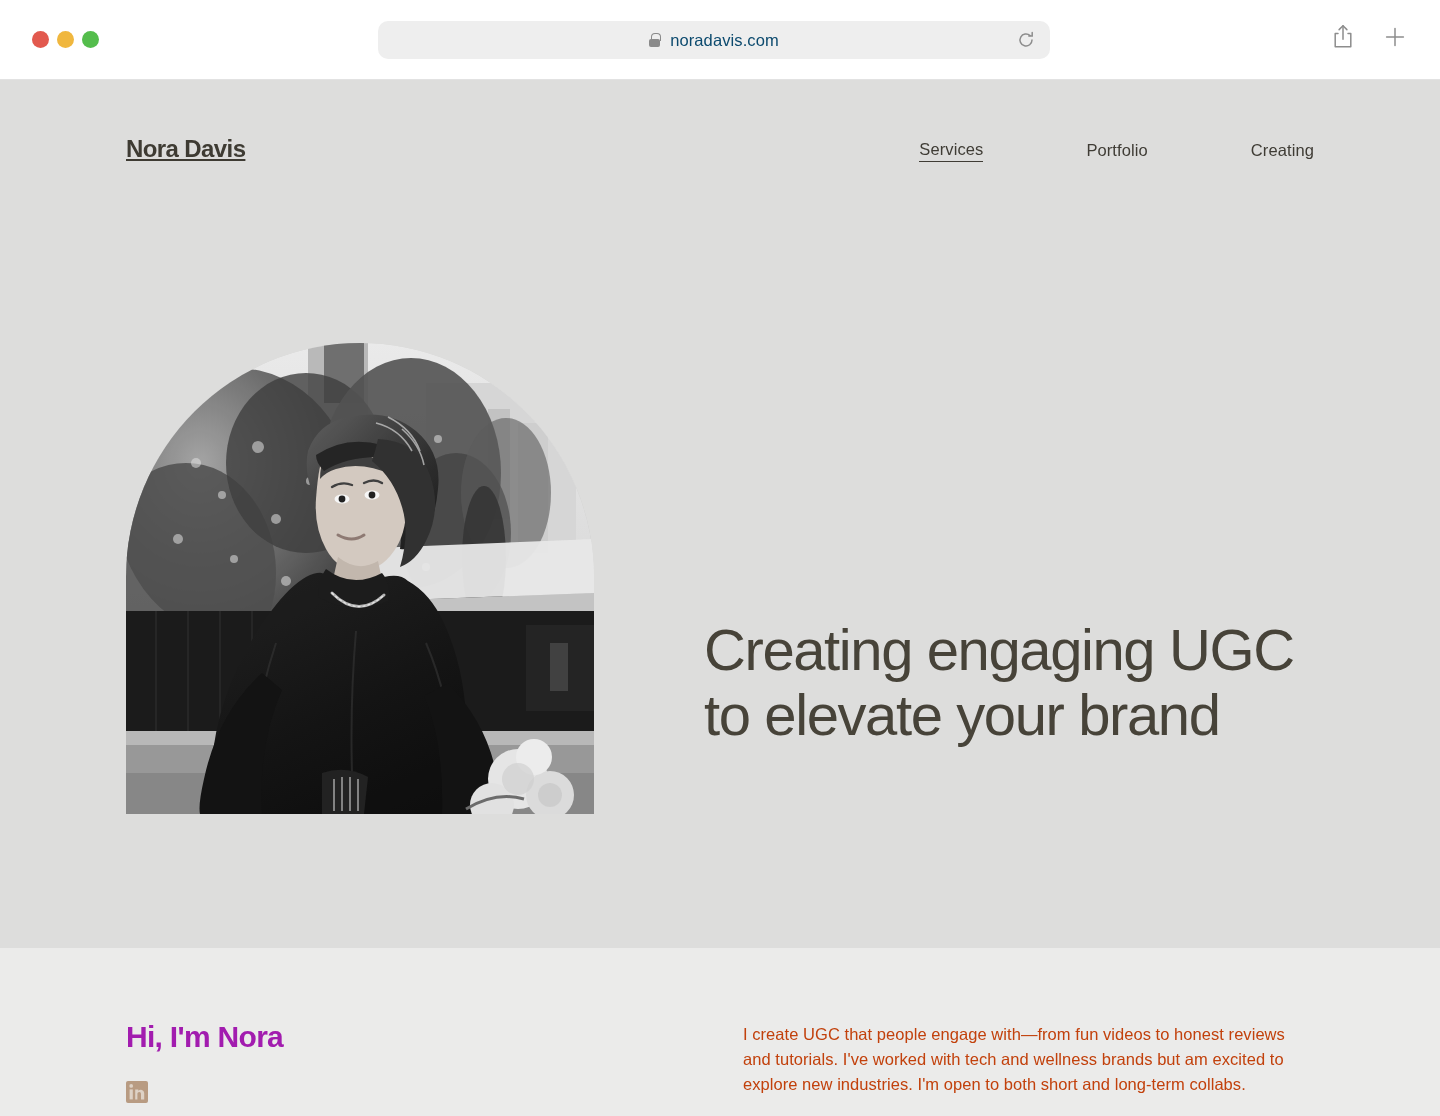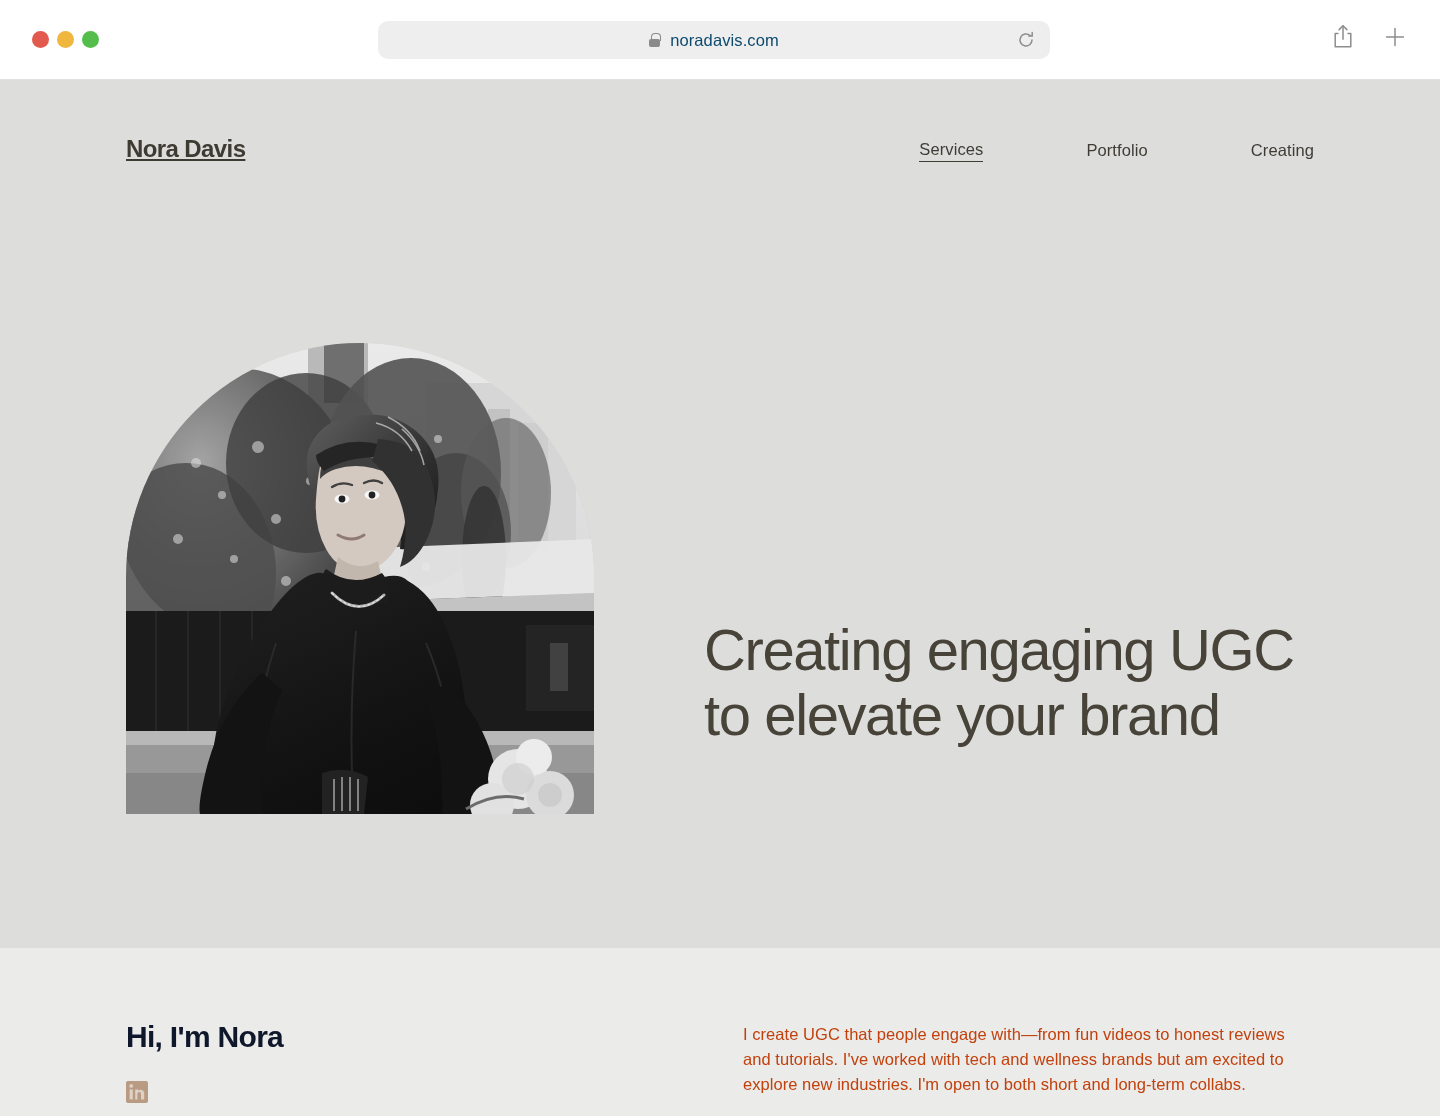--- a/index.html
+++ b/index.html
@@ -201,21 +201,21 @@
   }
   .about-left {
     position: absolute;
     left: 126px;
     top: 72px;
     width: 520px;
   }
   .about-title {
     font-size: 30px;
     font-weight: bold;
-    color: #0f172a;
+    color: #a21caf;
     letter-spacing: -0.7px;
     line-height: 1.1;
   }
   .social-row {
     margin-top: 28px;
     display: flex;
     gap: 12px;
     align-items: center;
   }
   .social-link {

